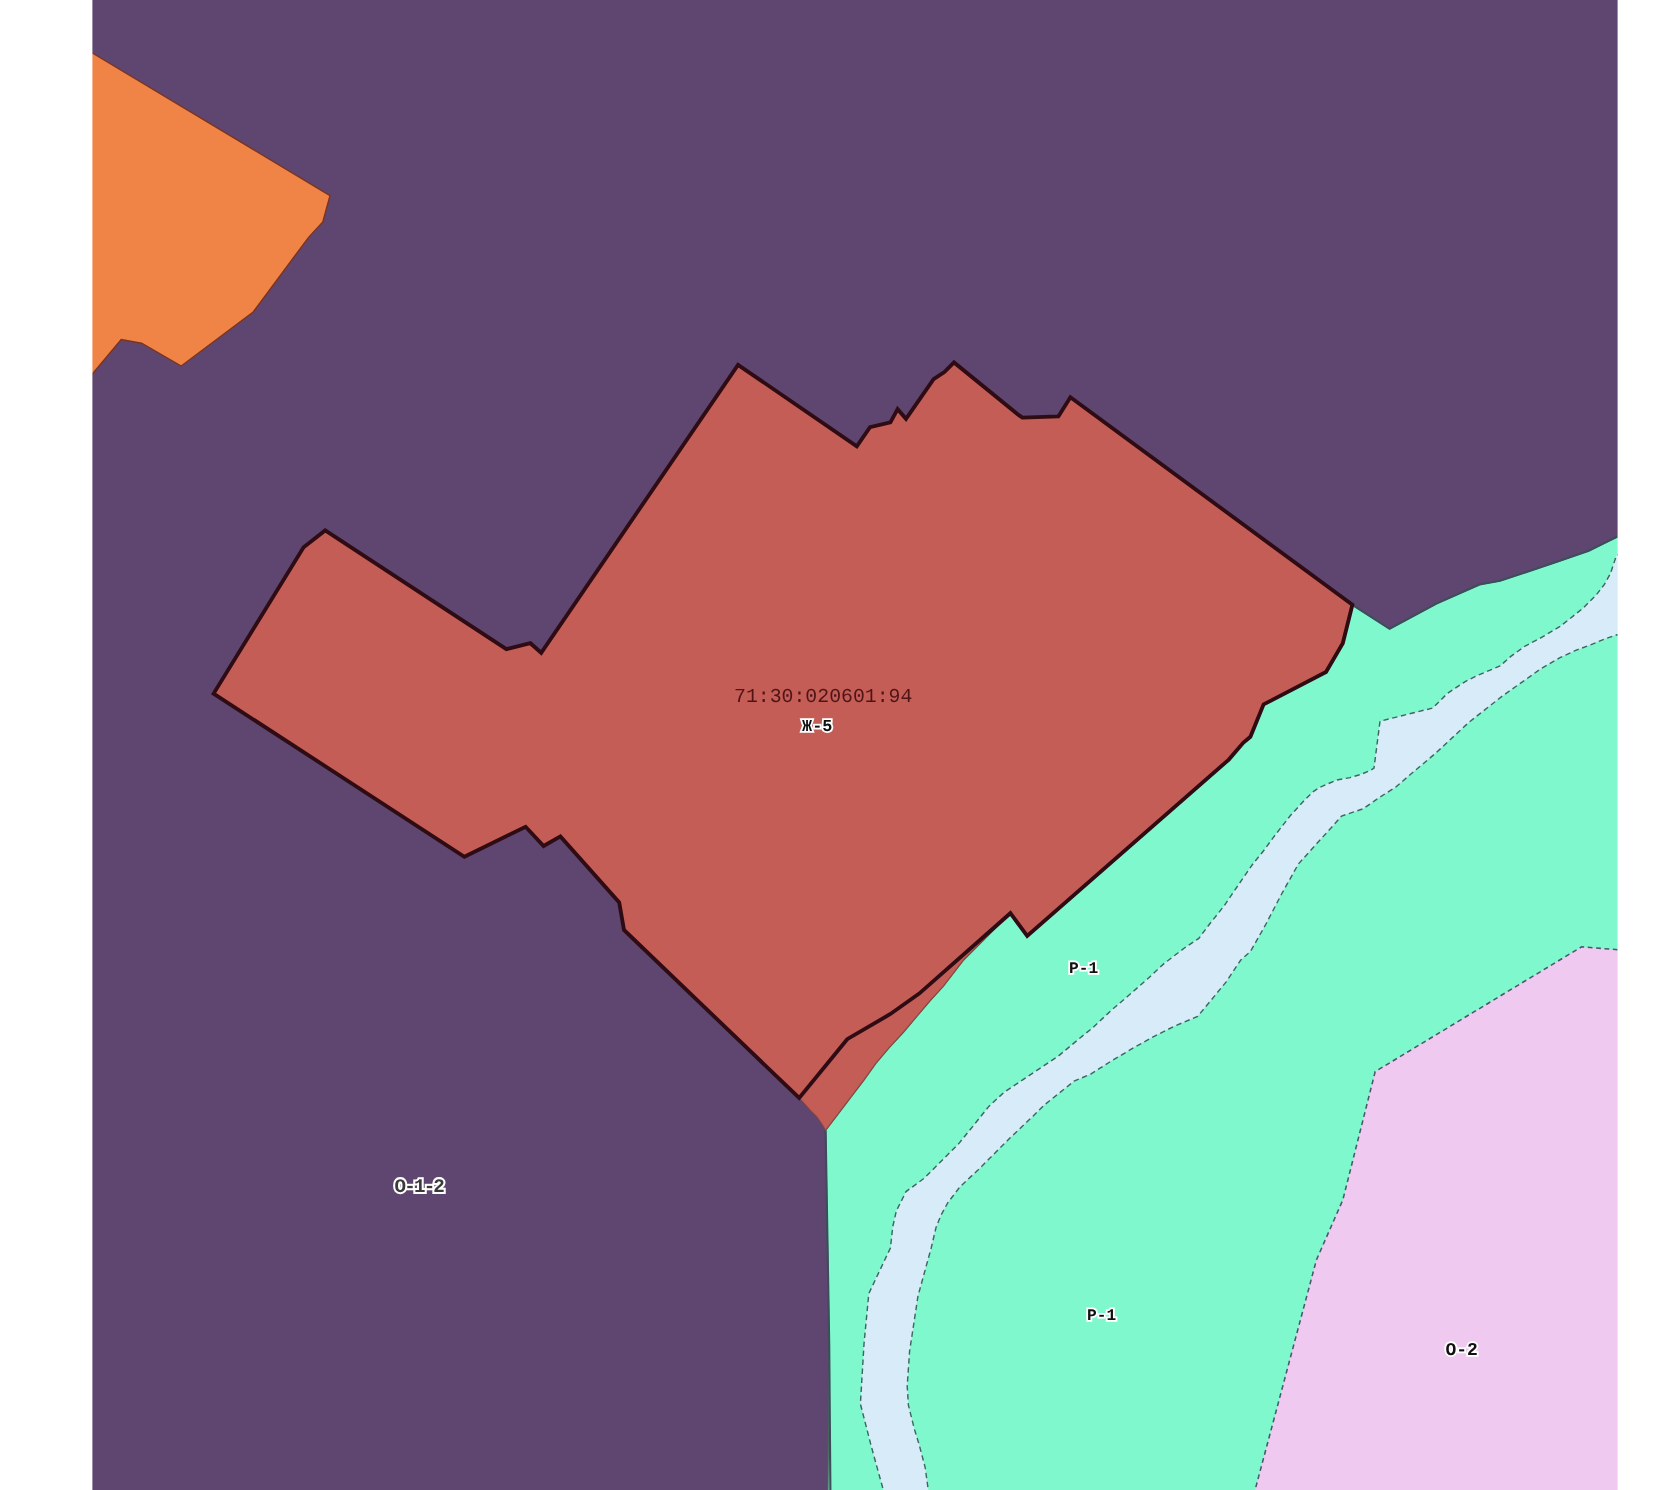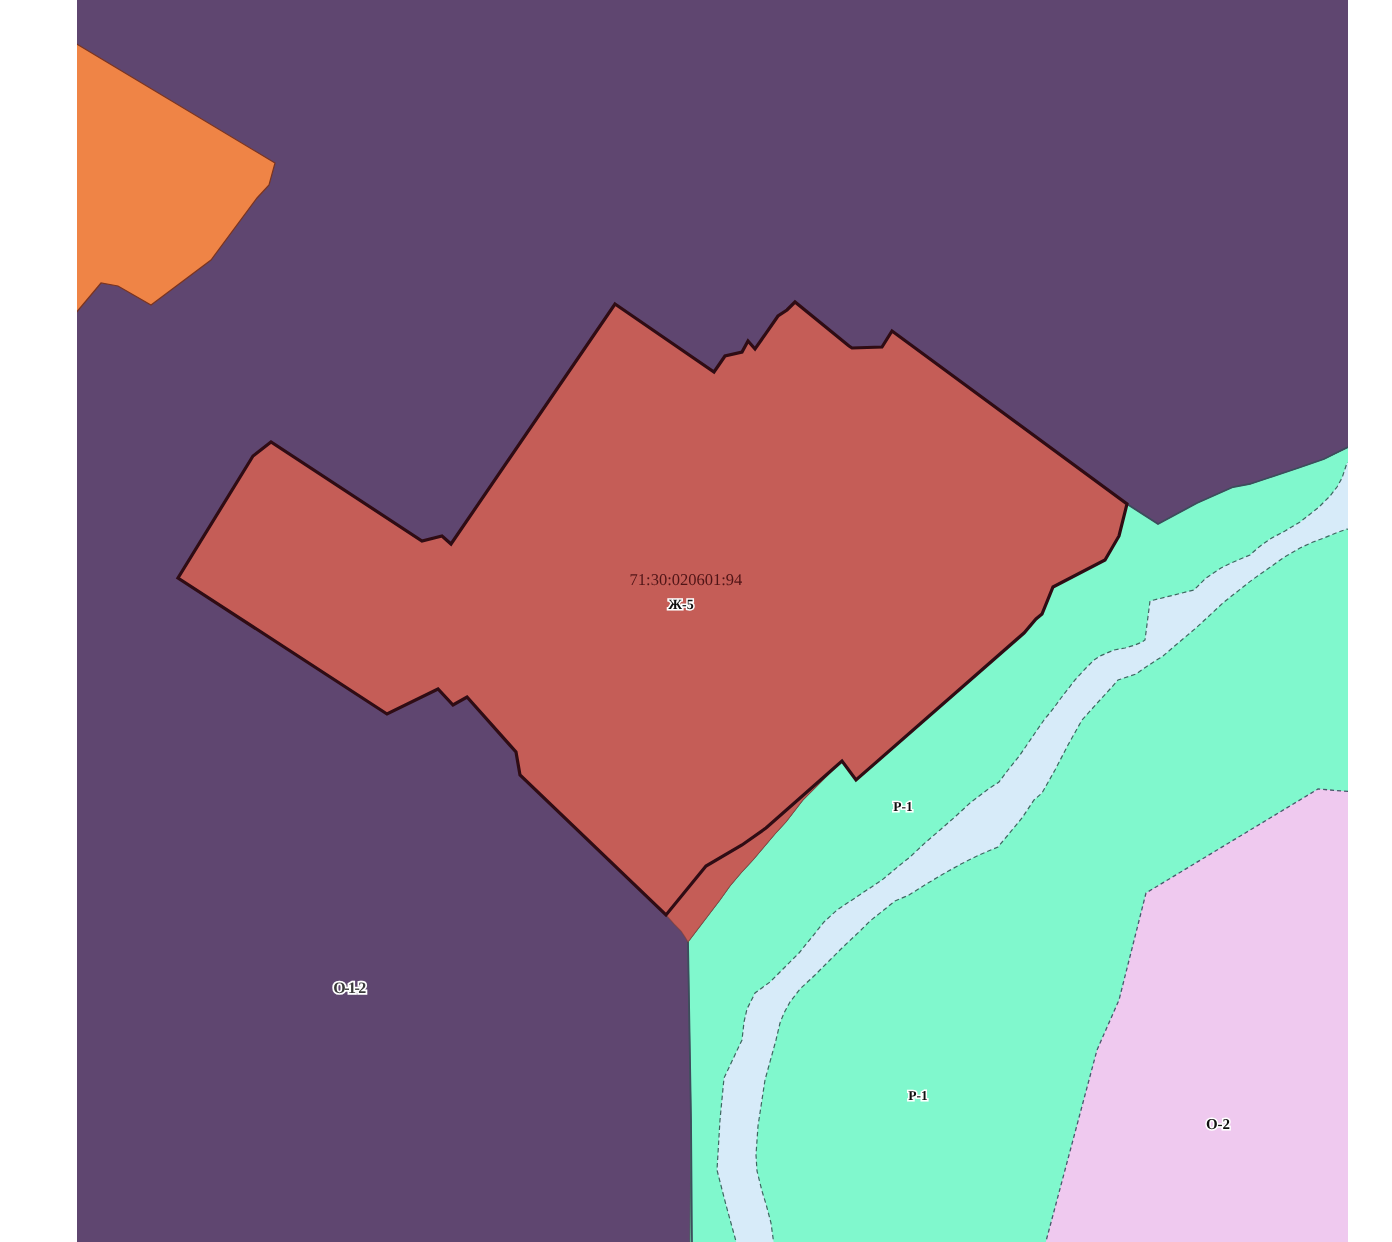--- a/index.html
+++ b/index.html
@@ -1,16 +1,16 @@
 <!DOCTYPE html>
 <html><head>
 <meta charset="utf-8">
 <style>
   html,body{margin:0;padding:0;background:#ffffff;}
-  #map{width:1392px;height:1242px;position:relative;font-family:Liberation Serif, serif;}
+  #map{width:1392px;height:1242px;position:relative;font-family:Liberation Mono, monospace;}
   svg{display:block;}
   text{-webkit-font-smoothing:antialiased;text-rendering:geometricPrecision;filter:blur(0.4px);}
 </style>
 </head>
 <body>
 
 <div id="map">
 <svg width="1392" height="1242" viewBox="0 0 1392 1242" xmlns="http://www.w3.org/2000/svg">
 
   <rect x="0" y="0" width="1392" height="1242" fill="#5f4670"></rect>

